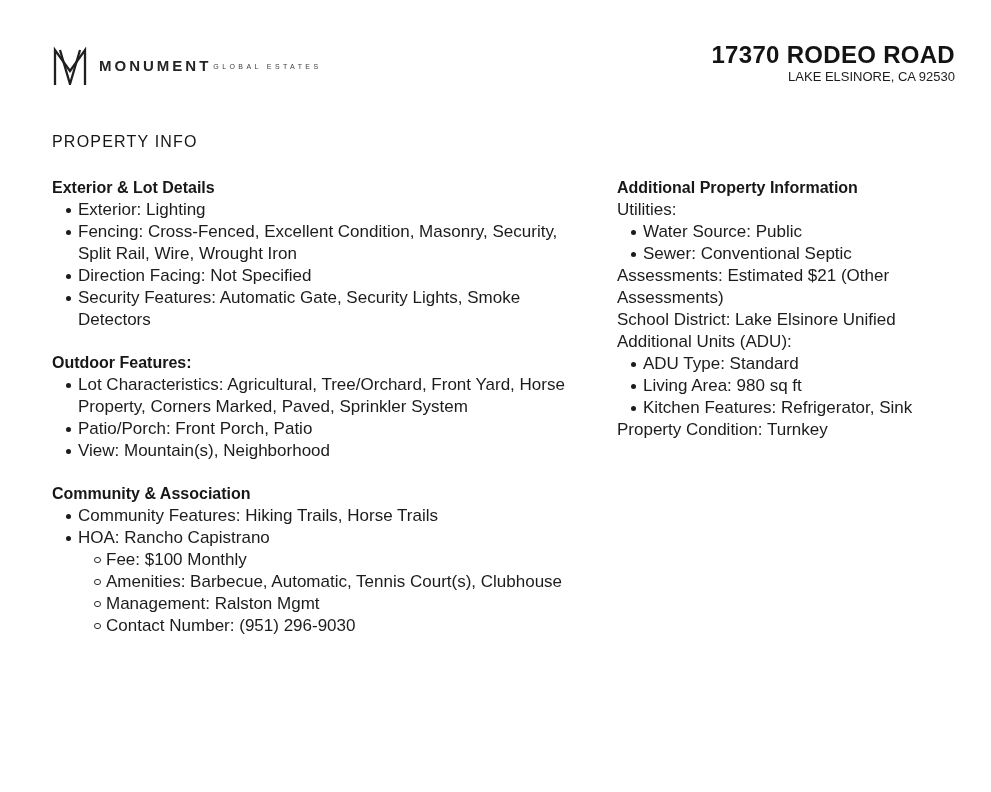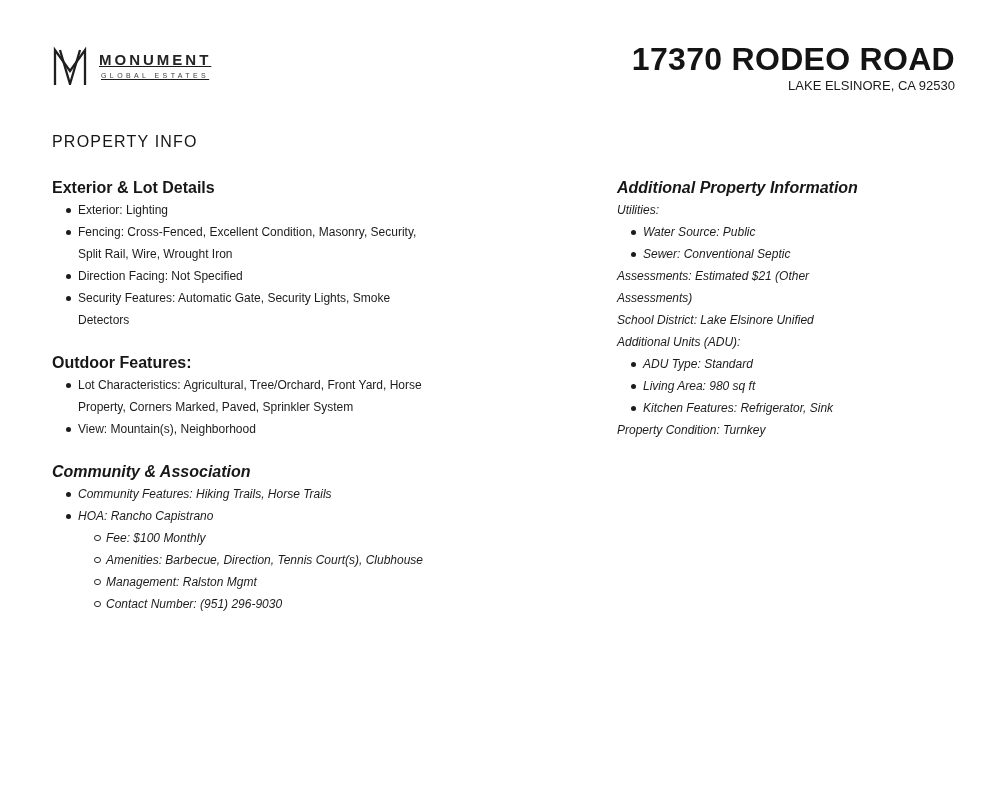--- a/index.html
+++ b/index.html
@@ -12,35 +12,35 @@
     overflow: hidden;
   }
   .page { position: absolute; inset: 0; background: #ffffff; }
 
   
   .brand {
     position: absolute; top: 45px; left: 52px;
     display: flex; align-items: center; gap: 11px;
   }
   .brand-logo-svg { display: block; }
-  .brand-text { display: flex; flex-direction: column; text-decoration: underline; }
+  .brand-text { display: flex; flex-direction: row; }
   .brand-name {
     font-size: 15px; font-weight: 600; letter-spacing: 3px;
     color: #242424; line-height: 1;
   }
   .brand-tagline {
     font-size: 7px; font-weight: 500; letter-spacing: 3.4px;
     color: #3d3d3d; margin-top: 5px; padding-left: 2px; line-height: 1;
   }
 
   .address-block {
     position: absolute; top: 42px; right: 36px; text-align: right;
   }
   .address-line1 {
-    font-size: 32px; font-weight: 800; letter-spacing: 0.3px;
+    font-size: 24px; font-weight: 800; letter-spacing: 0.3px;
     color: #141414; line-height: 1.1;
   }
   .address-line2 {
     font-size: 13px; font-weight: 400; color: #1c1c1c;
     margin-top: 1px; line-height: 1.2;
   }
 
   
   .page-title {
     position: absolute; top: 133px; left: 52px;
@@ -50,25 +50,25 @@
 
   
   .columns {
     position: absolute; top: 177px; left: 52px; right: 34px;
     display: flex; justify-content: center;
   }
   .col-left  { width: 565px; flex: none; }
   .col-right { width: 340px; flex: none; }
 
   .section { margin-bottom: 21px; }
-  .section:last-child { margin-bottom: 0; font-style: italic; }
+  .section:last-child { margin-bottom: 0; }
   .section-heading {
     font-size: 16px; font-weight: 700; line-height: 22px; color: #171717;
   }
-  .line { display: flex; font-size: 12px; line-height: 22px; }
+  .line { display: flex; font-size: 17px; line-height: 22px; }
   .line-text { white-space: pre-wrap; flex: 1; min-width: 0; }
   .lvl1 { padding-left: 14px; }
   .lvl2 { padding-left: 42px; }
   .bullet { width: 12px; flex: none; position: relative; }
   .bullet.b1::before {
     content: ''; position: absolute; left: 0; top: 8.5px;
     width: 5px; height: 5px; border-radius: 50%; background: #1c1c1c;
   }
   .bullet.b2::before {
     content: ''; position: absolute; left: 0; top: 7.5px;
@@ -124,40 +124,44 @@
         </div>
         <div class="section">
           <div class="section-heading">Outdoor Features:</div>
           <div class="line lvl1">
             <span class="bullet b1"></span>
             <div class="line-text">Lot Characteristics: Agricultural, Tree/Orchard, Front Yard, Horse
 Property, Corners Marked, Paved, Sprinkler System</div>
           </div>
           <div class="line lvl1">
             <span class="bullet b1"></span>
+            <div class="line-text">Patio/Porch: Front Porch, Patio</div>
+          </div>
+          <div class="line lvl1">
+            <span class="bullet b1"></span>
             <div class="line-text">View: Mountain(s), Neighborhood</div>
           </div>
         </div>
         <div class="section">
           <div class="section-heading">Community &amp; Association</div>
           <div class="line lvl1">
             <span class="bullet b1"></span>
             <div class="line-text">Community Features: Hiking Trails, Horse Trails</div>
           </div>
           <div class="line lvl1">
             <span class="bullet b1"></span>
             <div class="line-text">HOA: Rancho Capistrano</div>
           </div>
           <div class="line lvl2">
             <span class="bullet b2"></span>
             <div class="line-text">Fee: $100 Monthly</div>
           </div>
           <div class="line lvl2">
             <span class="bullet b2"></span>
-            <div class="line-text">Amenities: Barbecue, Direction, Tennis Court(s), Clubhouse</div>
+            <div class="line-text">Amenities: Barbecue, Automatic, Tennis Court(s), Clubhouse</div>
           </div>
           <div class="line lvl2">
             <span class="bullet b2"></span>
             <div class="line-text">Management: Ralston Mgmt</div>
           </div>
           <div class="line lvl2">
             <span class="bullet b2"></span>
             <div class="line-text">Contact Number: (951) 296-9030</div>
           </div>
         </div>

